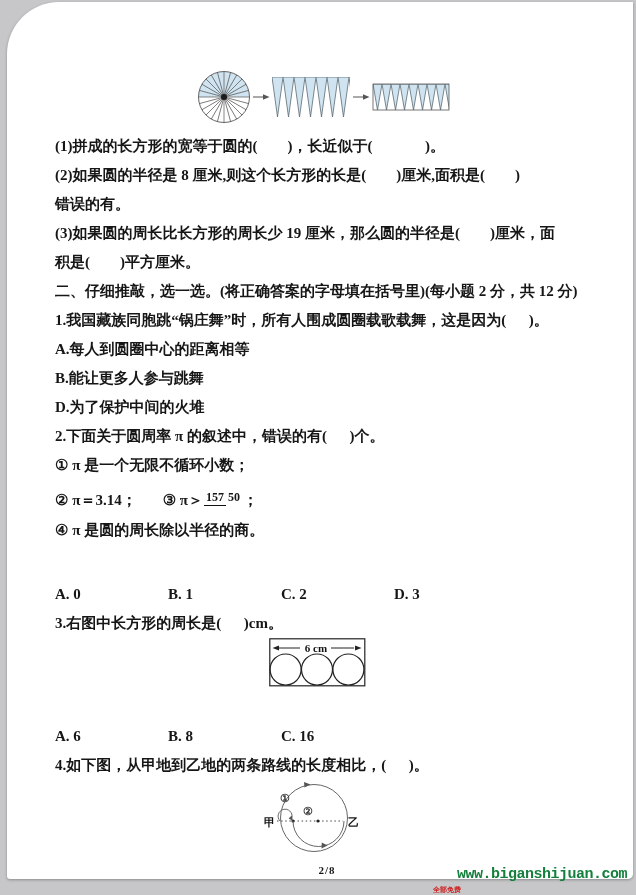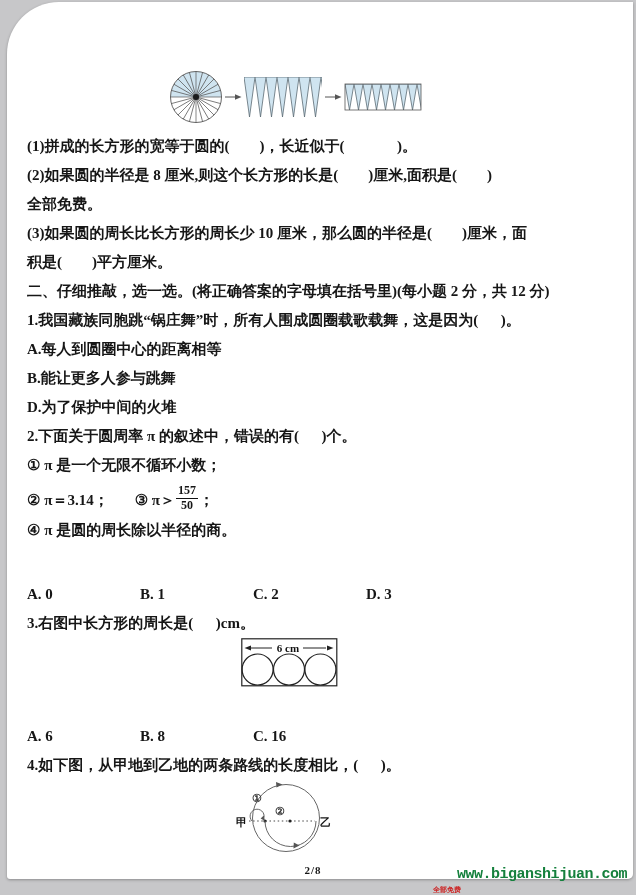--- a/index.html
+++ b/index.html
@@ -11,36 +11,36 @@
   }
   .page{
     position:absolute;left:7px;top:2px;right:3px;bottom:16px;
     background:#ffffff;
     border-top-left-radius:52px;
     border-bottom-right-radius:5px;
     border-bottom-left-radius:3px;
     box-shadow:0 1px 3px rgba(0,0,0,0.30);
   }
   .content{
-    padding:0 34px 0 20px;
+    padding:0 34px 0 48px;
     font-size:15px;font-weight:600;color:#161616;
   }
   .line{line-height:29px;white-space:pre-wrap;}
   .heading{font-weight:700;}
   .fig1-wrap{margin:66px 0 2px 142px;}
   .fig3-wrap{margin:0 0 0 214px;height:49px;}
   .fig4-wrap{margin:0 0 0 207px;height:82px;}
   .opt-row{line-height:29px;white-space:normal;margin-top:35px;}
   .opt{display:inline-block;width:113px;white-space:pre-wrap;}
   .opt:last-child{width:auto;}
   .frac-line{line-height:36px;height:36px;white-space:normal;}
   .frac-line .seg{white-space:pre-wrap;vertical-align:middle;}
   .seg-gap{margin-left:26px;}
   .frac{
-    display:inline-flex;flex-direction:column;text-align:center;
+    display:inline-flex;flex-direction:row;text-align:center;
     vertical-align:middle;font-size:12px;font-weight:700;line-height:1.15;
     margin:0 1px;position:relative;top:-1px;
   }
   .frac .num{border-bottom:1.4px solid #111;padding:0 2px;}
   .frac .den{padding:0 2px;}
   .footer{
     text-align:center;font-size:11px;font-weight:700;
     line-height:14px;margin-top:1px;letter-spacing:1px;
   }
   .watermark{position:absolute;right:6px;bottom:-4px;width:196px;}
@@ -110,22 +110,22 @@
           <line x1="156" y1="29" x2="166" y2="29" stroke-width="1"></line>
           <polygon points="166,26.2 172.5,29 166,31.8" stroke="none"></polygon>
         </g>
 
         <rect x="176" y="16" width="76" height="26" fill="url(#zz2)" stroke="#555" stroke-width="0.8"></rect>
       </svg>
     </div>
 
     <div class="line">(1)拼成的长方形的宽等于圆的(        )，长近似于(              )。</div>
     <div class="line">(2)如果圆的半径是 8 厘米,则这个长方形的长是(        )厘米,面积是(        )</div>
-    <div class="line">全部免费。</div>
-    <div class="line">(3)如果圆的周长比长方形的周长少 10 厘米，那么圆的半径是(        )厘米，面</div>
+    <div class="line">错误的有。</div>
+    <div class="line">(3)如果圆的周长比长方形的周长少 19 厘米，那么圆的半径是(        )厘米，面</div>
     <div class="line">积是(        )平方厘米。</div>
 
     <div class="line heading">二、仔细推敲，选一选。(将正确答案的字母填在括号里)(每小题 2 分，共 12 分)</div>
 
     <div class="line">1.我国藏族同胞跳“锅庄舞”时，所有人围成圆圈载歌载舞，这是因为(      )。</div>
     <div class="line">A.每人到圆圈中心的距离相等</div>
     <div class="line">B.能让更多人参与跳舞</div>
     <div class="line">D.为了保护中间的火堆</div>
 
     <div class="line">2.下面关于圆周率 π 的叙述中，错误的有(      )个。</div>

